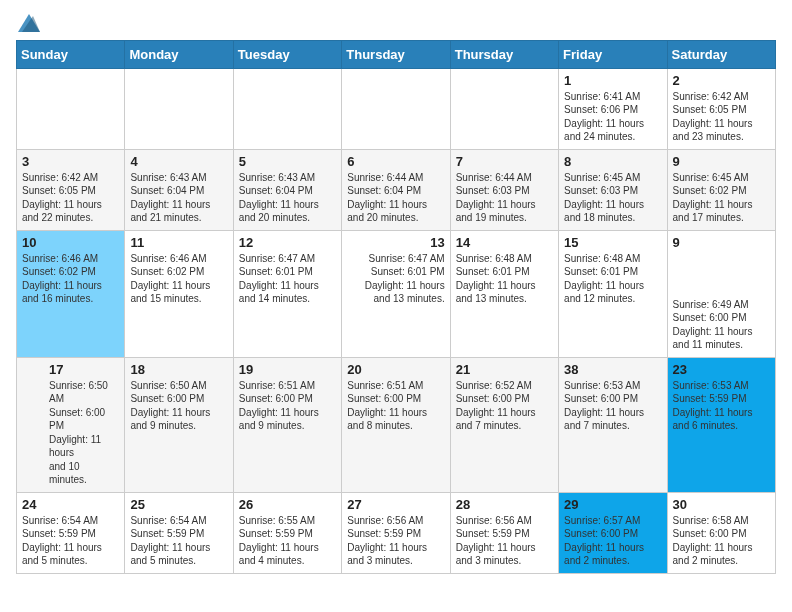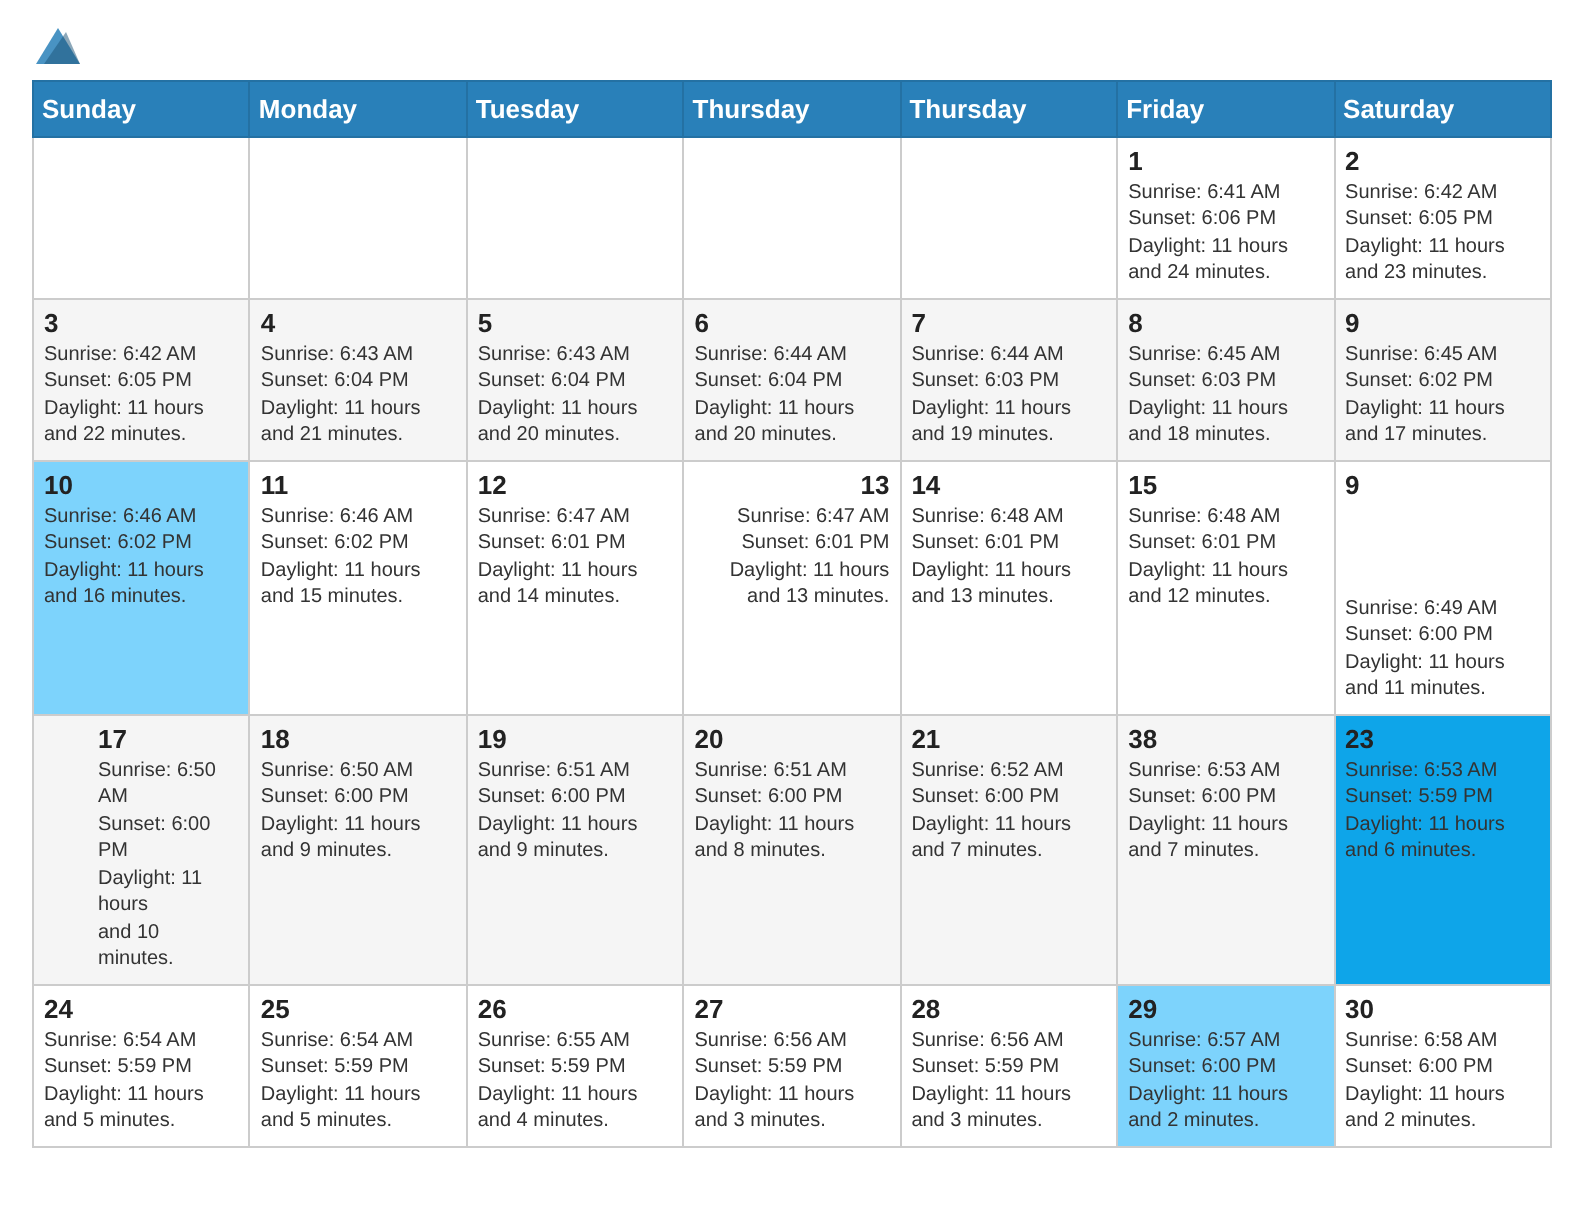--- a/index.html
+++ b/index.html
@@ -341,21 +341,21 @@
 Daylight: 11 hours
 and 3 minutes.</div>
           </td>
           <td style="background: rgb(255, 255, 255);">
             <span class="day-number">28</span>
             <div class="day-info" style="white-space: pre-line;">Sunrise: 6:56 AM
 Sunset: 5:59 PM
 Daylight: 11 hours
 and 3 minutes.</div>
           </td>
-          <td style="background: #7dd3fc;">
+          <td style="background: #0ea5e9;">
             <span class="day-number">29</span>
             <div class="day-info" style="white-space: pre-line;">Sunrise: 6:57 AM
 Sunset: 6:00 PM
 Daylight: 11 hours
 and 2 minutes.</div>
           </td>
           <td style="background: rgb(255, 255, 255);">
             <span class="day-number">30</span>
             <div class="day-info" style="white-space: pre-line;">Sunrise: 6:58 AM
 Sunset: 6:00 PM

